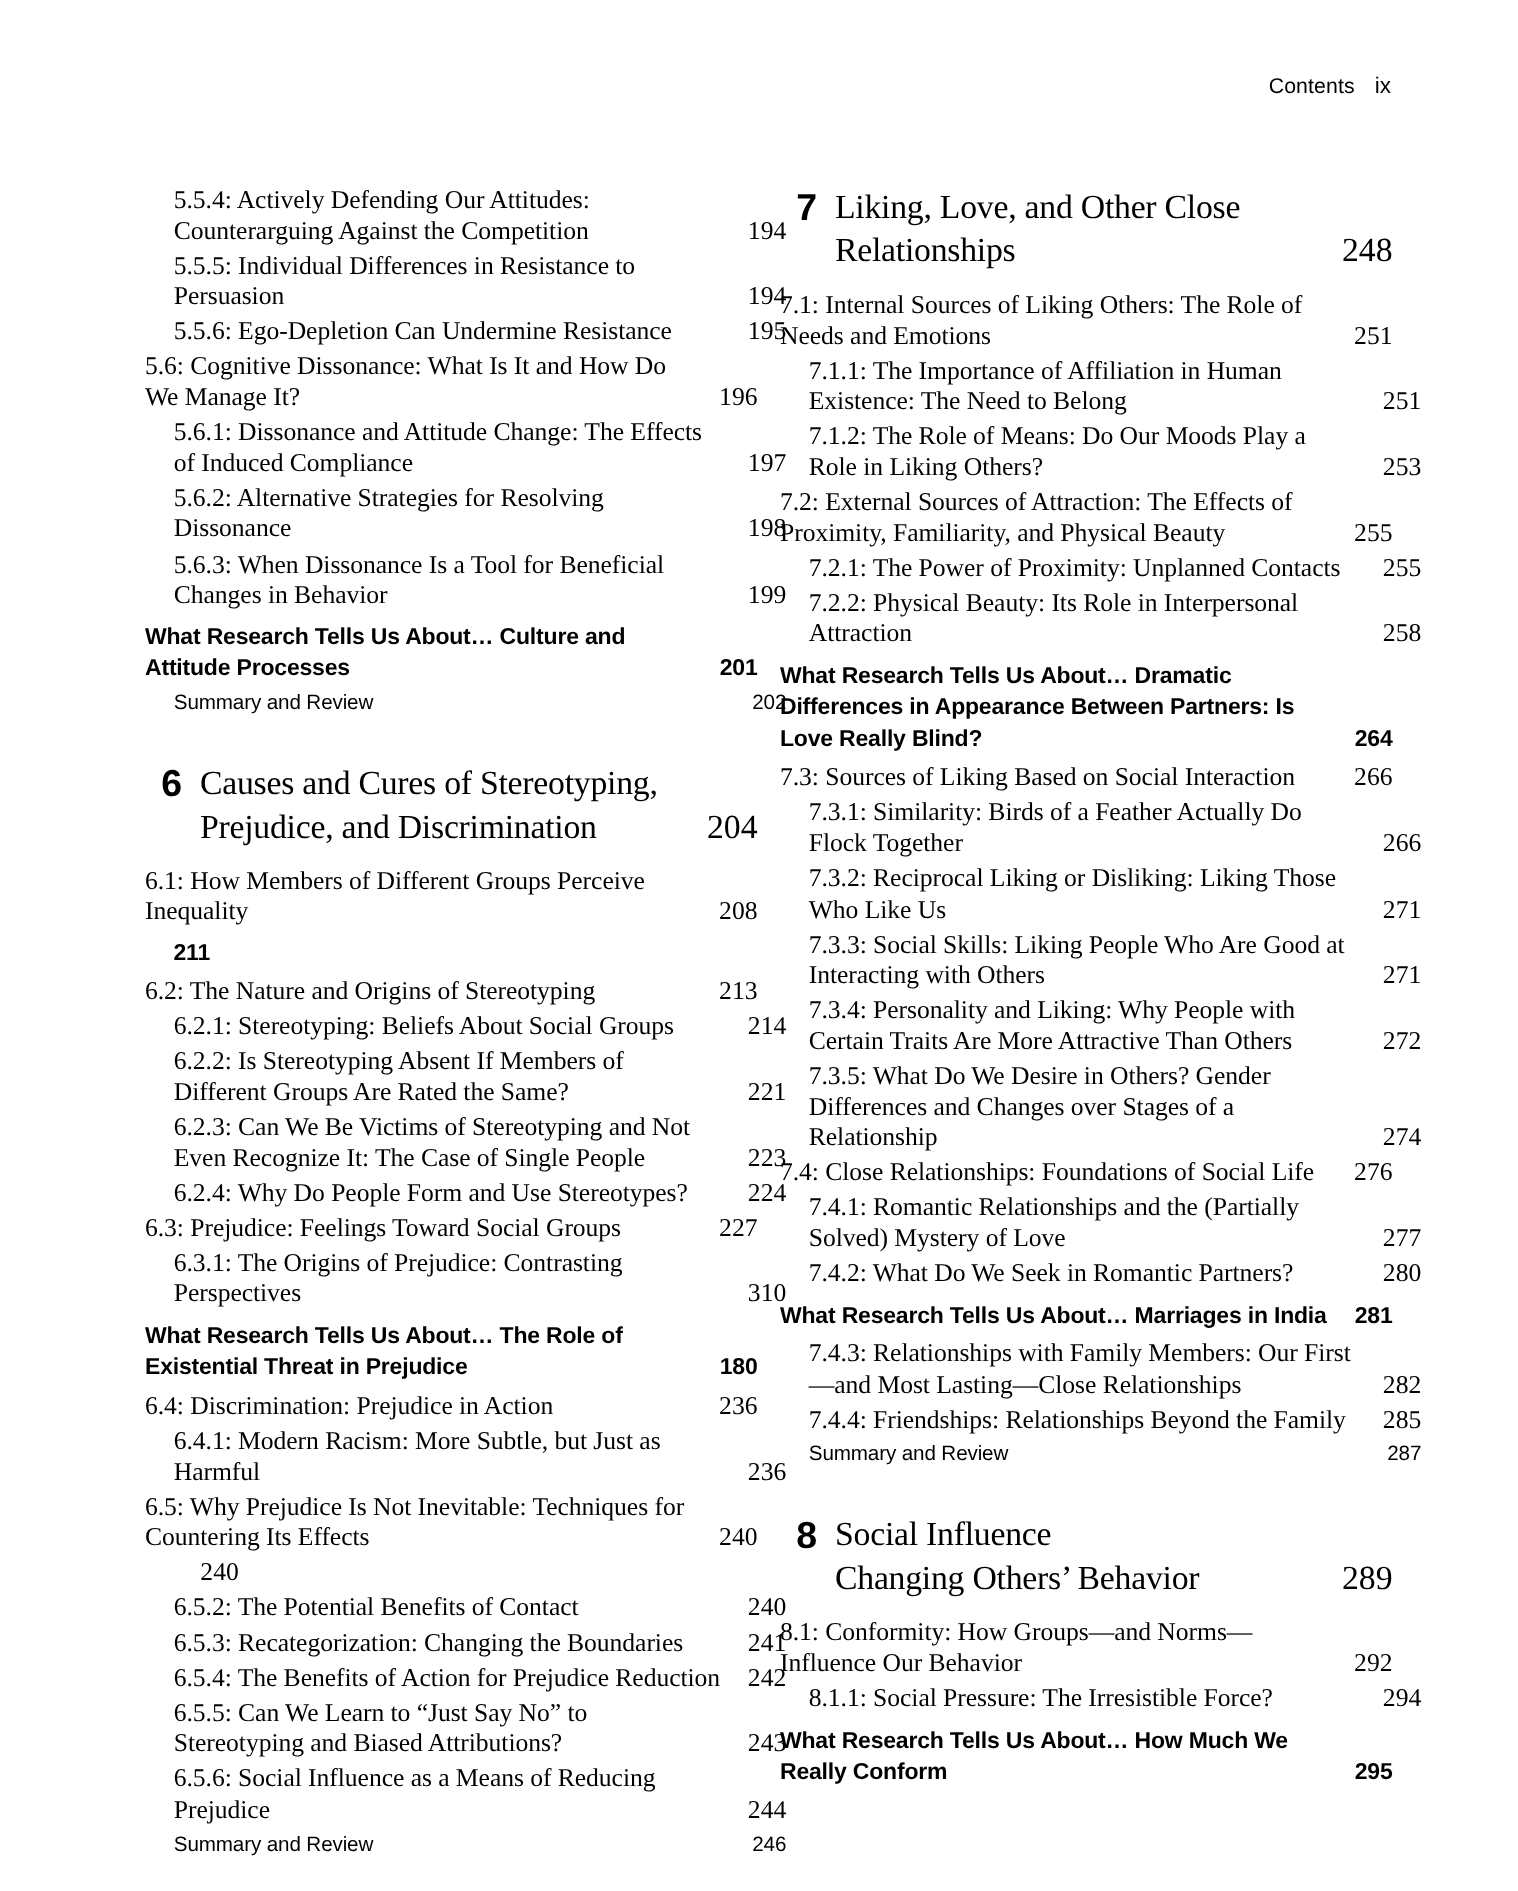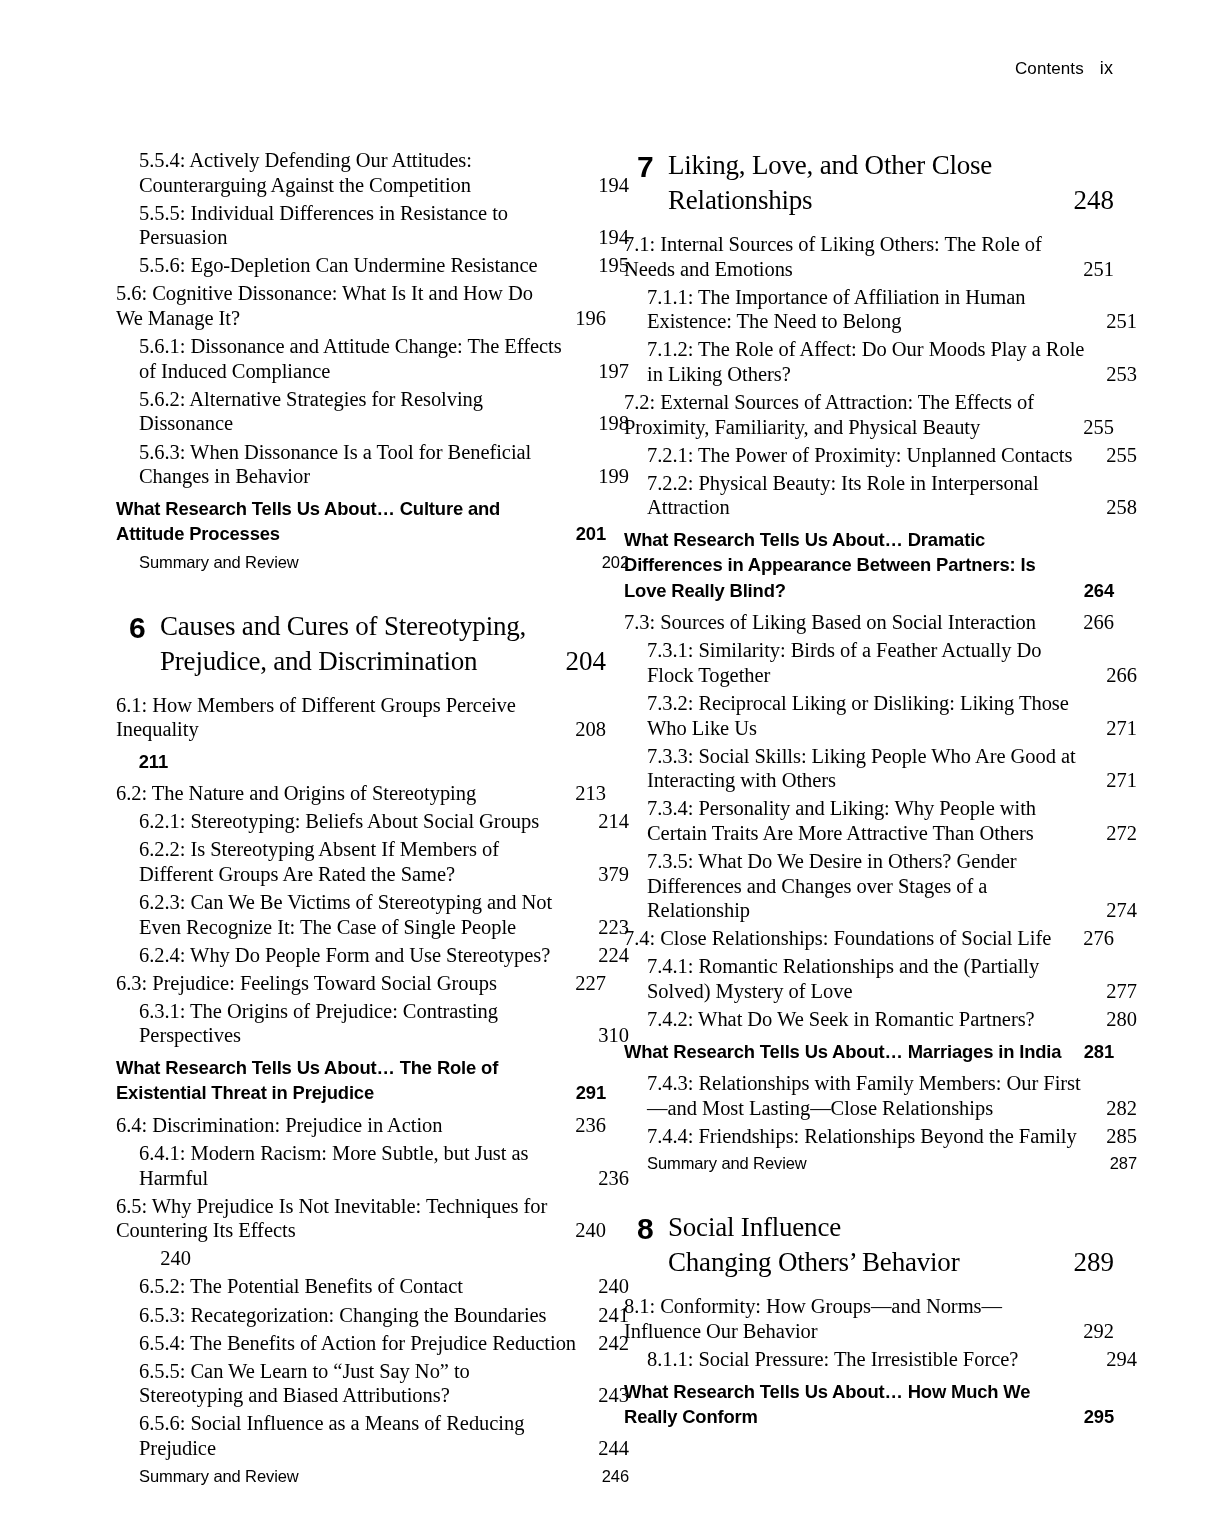--- a/index.html
+++ b/index.html
@@ -204,41 +204,41 @@
       <div class="entry lvl1 after-feature">
         <div class="txt">6.2: The Nature and Origins of Stereotyping</div>
         <div class="pg">213</div>
       </div>
       <div class="entry lvl2">
         <div class="txt">6.2.1: Stereotyping: Beliefs About Social Groups</div>
         <div class="pg">214</div>
       </div>
       <div class="entry lvl2">
         <div class="txt">6.2.2: Is Stereotyping Absent If Members of Different Groups Are Rated the Same?</div>
-        <div class="pg">379</div>
+        <div class="pg">221</div>
       </div>
       <div class="entry lvl2">
         <div class="txt">6.2.3: Can We Be Victims of Stereotyping and Not Even Recognize It: The Case of Single People</div>
         <div class="pg">223</div>
       </div>
       <div class="entry lvl2">
         <div class="txt">6.2.4: Why Do People Form and Use Stereotypes?</div>
         <div class="pg">224</div>
       </div>
       <div class="entry lvl1">
         <div class="txt">6.3: Prejudice: Feelings Toward Social Groups</div>
         <div class="pg">227</div>
       </div>
       <div class="entry lvl2">
         <div class="txt">6.3.1: The Origins of Prejudice: Contrasting Perspectives</div>
         <div class="pg">310</div>
       </div>
       <div class="entry lvl1 feature">
         <div class="txt">What Research Tells Us About… The Role of Existential Threat in Prejudice</div>
-        <div class="pg">291</div>
+        <div class="pg">180</div>
       </div>
       <div class="entry lvl1 after-feature">
         <div class="txt">6.4: Discrimination: Prejudice in Action</div>
         <div class="pg">236</div>
       </div>
       <div class="entry lvl2">
         <div class="txt">6.4.1: Modern Racism: More Subtle, but Just as Harmful</div>
         <div class="pg">236</div>
       </div>
       <div class="entry lvl1">
@@ -283,21 +283,21 @@
       </div>
       <div class="entry lvl1">
         <div class="txt">7.1: Internal Sources of Liking Others: The Role of Needs and Emotions</div>
         <div class="pg">251</div>
       </div>
       <div class="entry lvl2">
         <div class="txt">7.1.1: The Importance of Affiliation in Human Existence: The Need to Belong</div>
         <div class="pg">251</div>
       </div>
       <div class="entry lvl2">
-        <div class="txt">7.1.2: The Role of Affect: Do Our Moods Play a Role in Liking Others?</div>
+        <div class="txt">7.1.2: The Role of Means: Do Our Moods Play a Role in Liking Others?</div>
         <div class="pg">253</div>
       </div>
       <div class="entry lvl1">
         <div class="txt">7.2: External Sources of Attraction: The Effects of Proximity, Familiarity, and Physical Beauty</div>
         <div class="pg">255</div>
       </div>
       <div class="entry lvl2">
         <div class="txt">7.2.1: The Power of Proximity: Unplanned Contacts</div>
         <div class="pg">255</div>
       </div>

